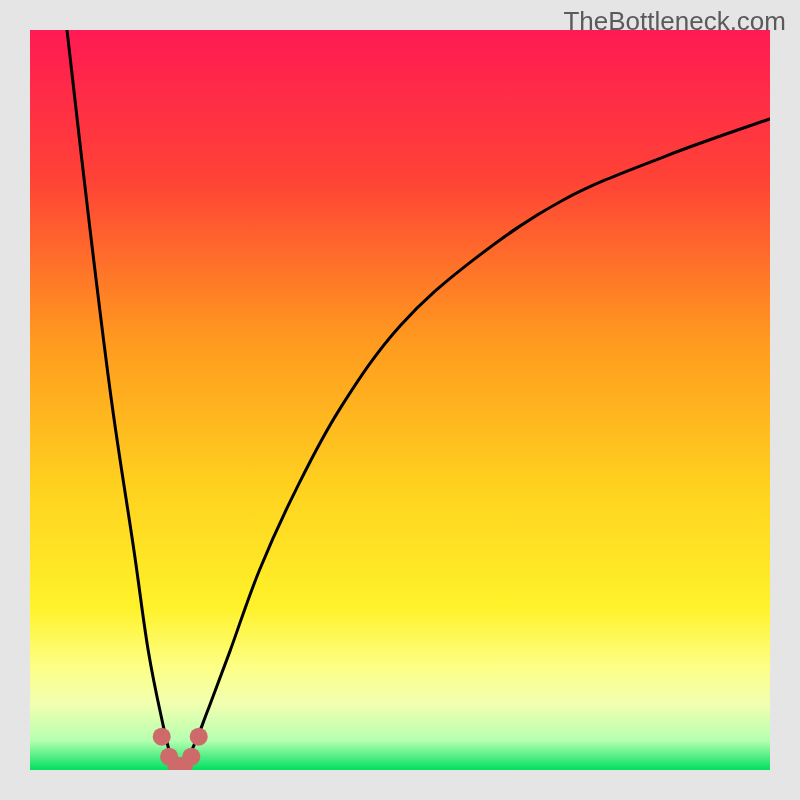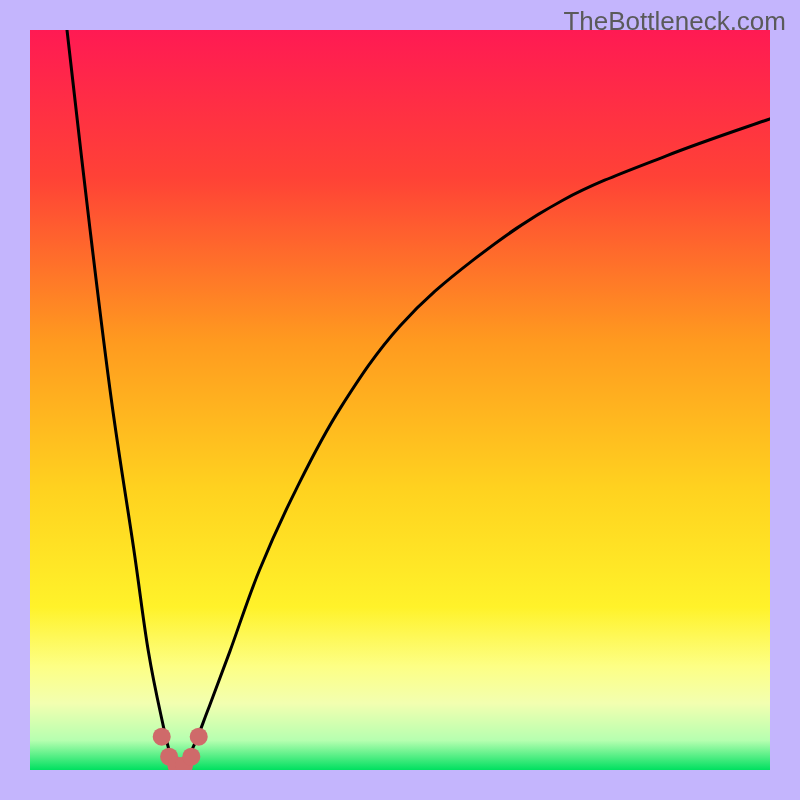--- a/index.html
+++ b/index.html
@@ -1,18 +1,18 @@
 <!DOCTYPE html>
 <html><head>
 <meta charset="utf-8">
 <style>
   * { margin: 0; padding: 0; box-sizing: border-box; }
   html, body { width: 800px; height: 800px; overflow: hidden; background: #000; }
   .frame {
-    width: 800px; height: 800px; background: #c4b5fd; position: relative;
+    width: 800px; height: 800px; background: #e5e5e5; position: relative;
   }
   .plot {
     position: absolute;
     left: 30px; top: 30px;
     width: 740px; height: 740px;
     overflow: hidden;
   }
   .gradient {
     position: absolute; inset: 0;
   }

